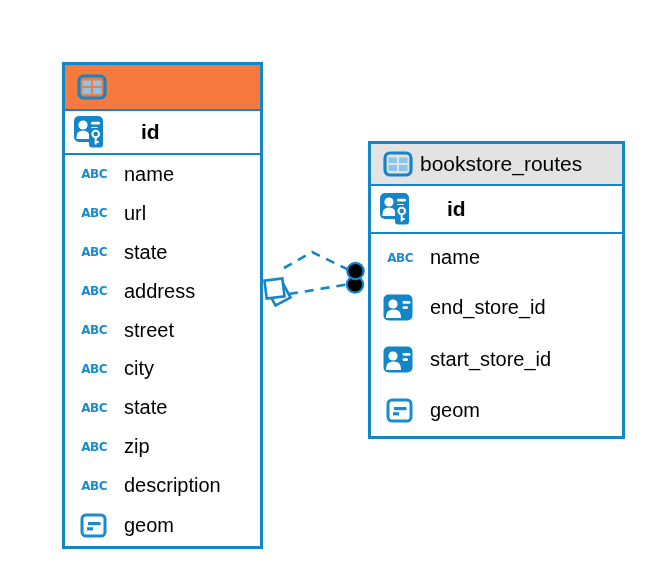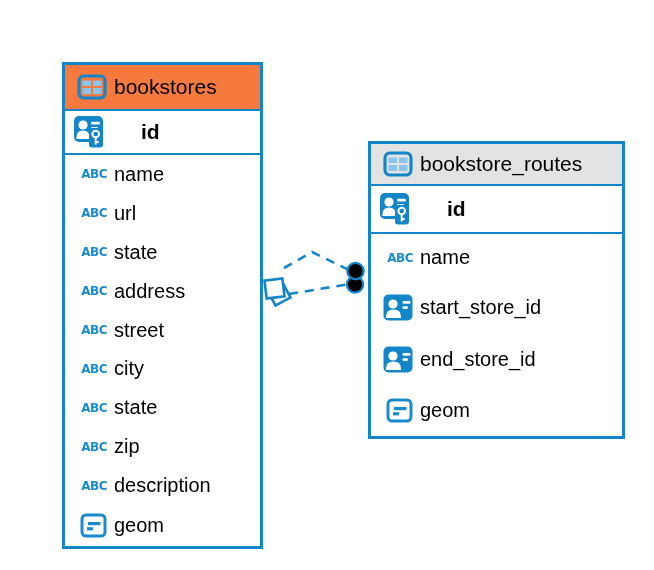--- a/index.html
+++ b/index.html
@@ -25,21 +25,21 @@
     background:#ffffff;
     gap:27px;
   }
   .fields{display:flex;flex-direction:column;flex:1 1 auto;}
   .field-row{display:flex;align-items:center;padding:0 4px;flex:1 1 auto;}
   .icon-slot{
     flex:0 0 38px;display:flex;align-items:center;justify-content:flex-end;
   }
   .tname{font-size:21px;color:#000;margin-left:7px;white-space:nowrap;}
   .pk-label{font-size:21px;font-weight:bold;color:#000;margin-left:7px;}
-  .field-label{font-size:20px;color:#000;margin-left:7px;white-space:nowrap;}
+  .field-label{font-size:20px;color:#000;margin-left:17px;white-space:nowrap;}
   .abc{
     font-family:"DejaVu Sans",sans-serif;font-weight:bold;font-size:12px;
     color:#1b8bd0;letter-spacing:-0.5px;
   }
   .connector-layer{position:absolute;left:0;top:0;width:654px;height:570px;}
 </style>
 </head>
 <body>
 
 <div class="canvas">
@@ -66,21 +66,20 @@
     <div class="thead selected-orange" style="height:45.5px;">
       <span class="icon-slot">
         <svg width="30" height="26" viewBox="0 0 30 26">
           <rect x="2" y="2" width="26" height="22" rx="5" fill="none" stroke="#1385c9" stroke-width="3.2"></rect>
           <rect x="5.5" y="6.5" width="8.5" height="5.5" fill="#8ac6ec"></rect>
           <rect x="16" y="6.5" width="8.5" height="5.5" fill="#8ac6ec"></rect>
           <rect x="5.5" y="14" width="8.5" height="6" fill="#8ac6ec"></rect>
           <rect x="16" y="14" width="8.5" height="6" fill="#8ac6ec"></rect>
         </svg>
       </span>
-      <span class="tname">bookstores</span>
     </div>
 
     <div class="pk-row" style="height:44.5px;">
       <span class="icon-slot">
         <svg width="34" height="33" viewBox="0 0 34 33">
           <rect x="1" y="1" width="29" height="26" rx="5" fill="#1385c9"></rect>
           <circle cx="10" cy="10" r="4.6" fill="#ffffff"></circle>
           <path d="M3.5 24 L3.5 22 Q3.5 15.5 10 15.5 Q16.5 15.5 16.5 22 L16.5 24 Z" fill="#ffffff"></path>
           <rect x="18" y="6.8" width="9" height="2.7" rx="1.3" fill="#ffffff"></rect>
           <rect x="18" y="12" width="7" height="2.7" rx="1.3" fill="#ffffff"></rect>
@@ -203,33 +202,33 @@
       <div class="field-row">
         <span class="icon-slot">
           <svg width="30" height="27" viewBox="0 0 30 27">
             <rect x="0.5" y="0.5" width="29" height="26" rx="5" fill="#1385c9"></rect>
             <circle cx="10" cy="10" r="4.6" fill="#ffffff"></circle>
             <path d="M3 24 L3 22.5 Q3 15.5 10.5 15.5 Q18 15.5 18 22.5 L18 24 Z" fill="#ffffff"></path>
             <rect x="19.5" y="7" width="8" height="2.7" rx="1.3" fill="#ffffff"></rect>
             <rect x="19.5" y="12.2" width="5.5" height="2.7" rx="1.3" fill="#ffffff"></rect>
           </svg>
         </span>
-        <span class="field-label">start_store_id</span>
+        <span class="field-label">end_store_id</span>
       </div>
       <div class="field-row">
         <span class="icon-slot">
           <svg width="30" height="27" viewBox="0 0 30 27">
             <rect x="0.5" y="0.5" width="29" height="26" rx="5" fill="#1385c9"></rect>
             <circle cx="10" cy="10" r="4.6" fill="#ffffff"></circle>
             <path d="M3 24 L3 22.5 Q3 15.5 10.5 15.5 Q18 15.5 18 22.5 L18 24 Z" fill="#ffffff"></path>
             <rect x="19.5" y="7" width="8" height="2.7" rx="1.3" fill="#ffffff"></rect>
             <rect x="19.5" y="12.2" width="5.5" height="2.7" rx="1.3" fill="#ffffff"></rect>
           </svg>
         </span>
-        <span class="field-label">end_store_id</span>
+        <span class="field-label">start_store_id</span>
       </div>
       <div class="field-row">
         <span class="icon-slot">
           <svg width="27" height="25" viewBox="0 0 27 25">
             <rect x="2" y="2" width="23" height="21" rx="4" fill="#ffffff" stroke="#1b8bd0" stroke-width="3"></rect>
             <rect x="8" y="9" width="12.5" height="3.2" fill="#1b8bd0"></rect>
             <rect x="7" y="14.2" width="6" height="3.2" fill="#1b8bd0"></rect>
           </svg>
         </span>
         <span class="field-label">geom</span>

